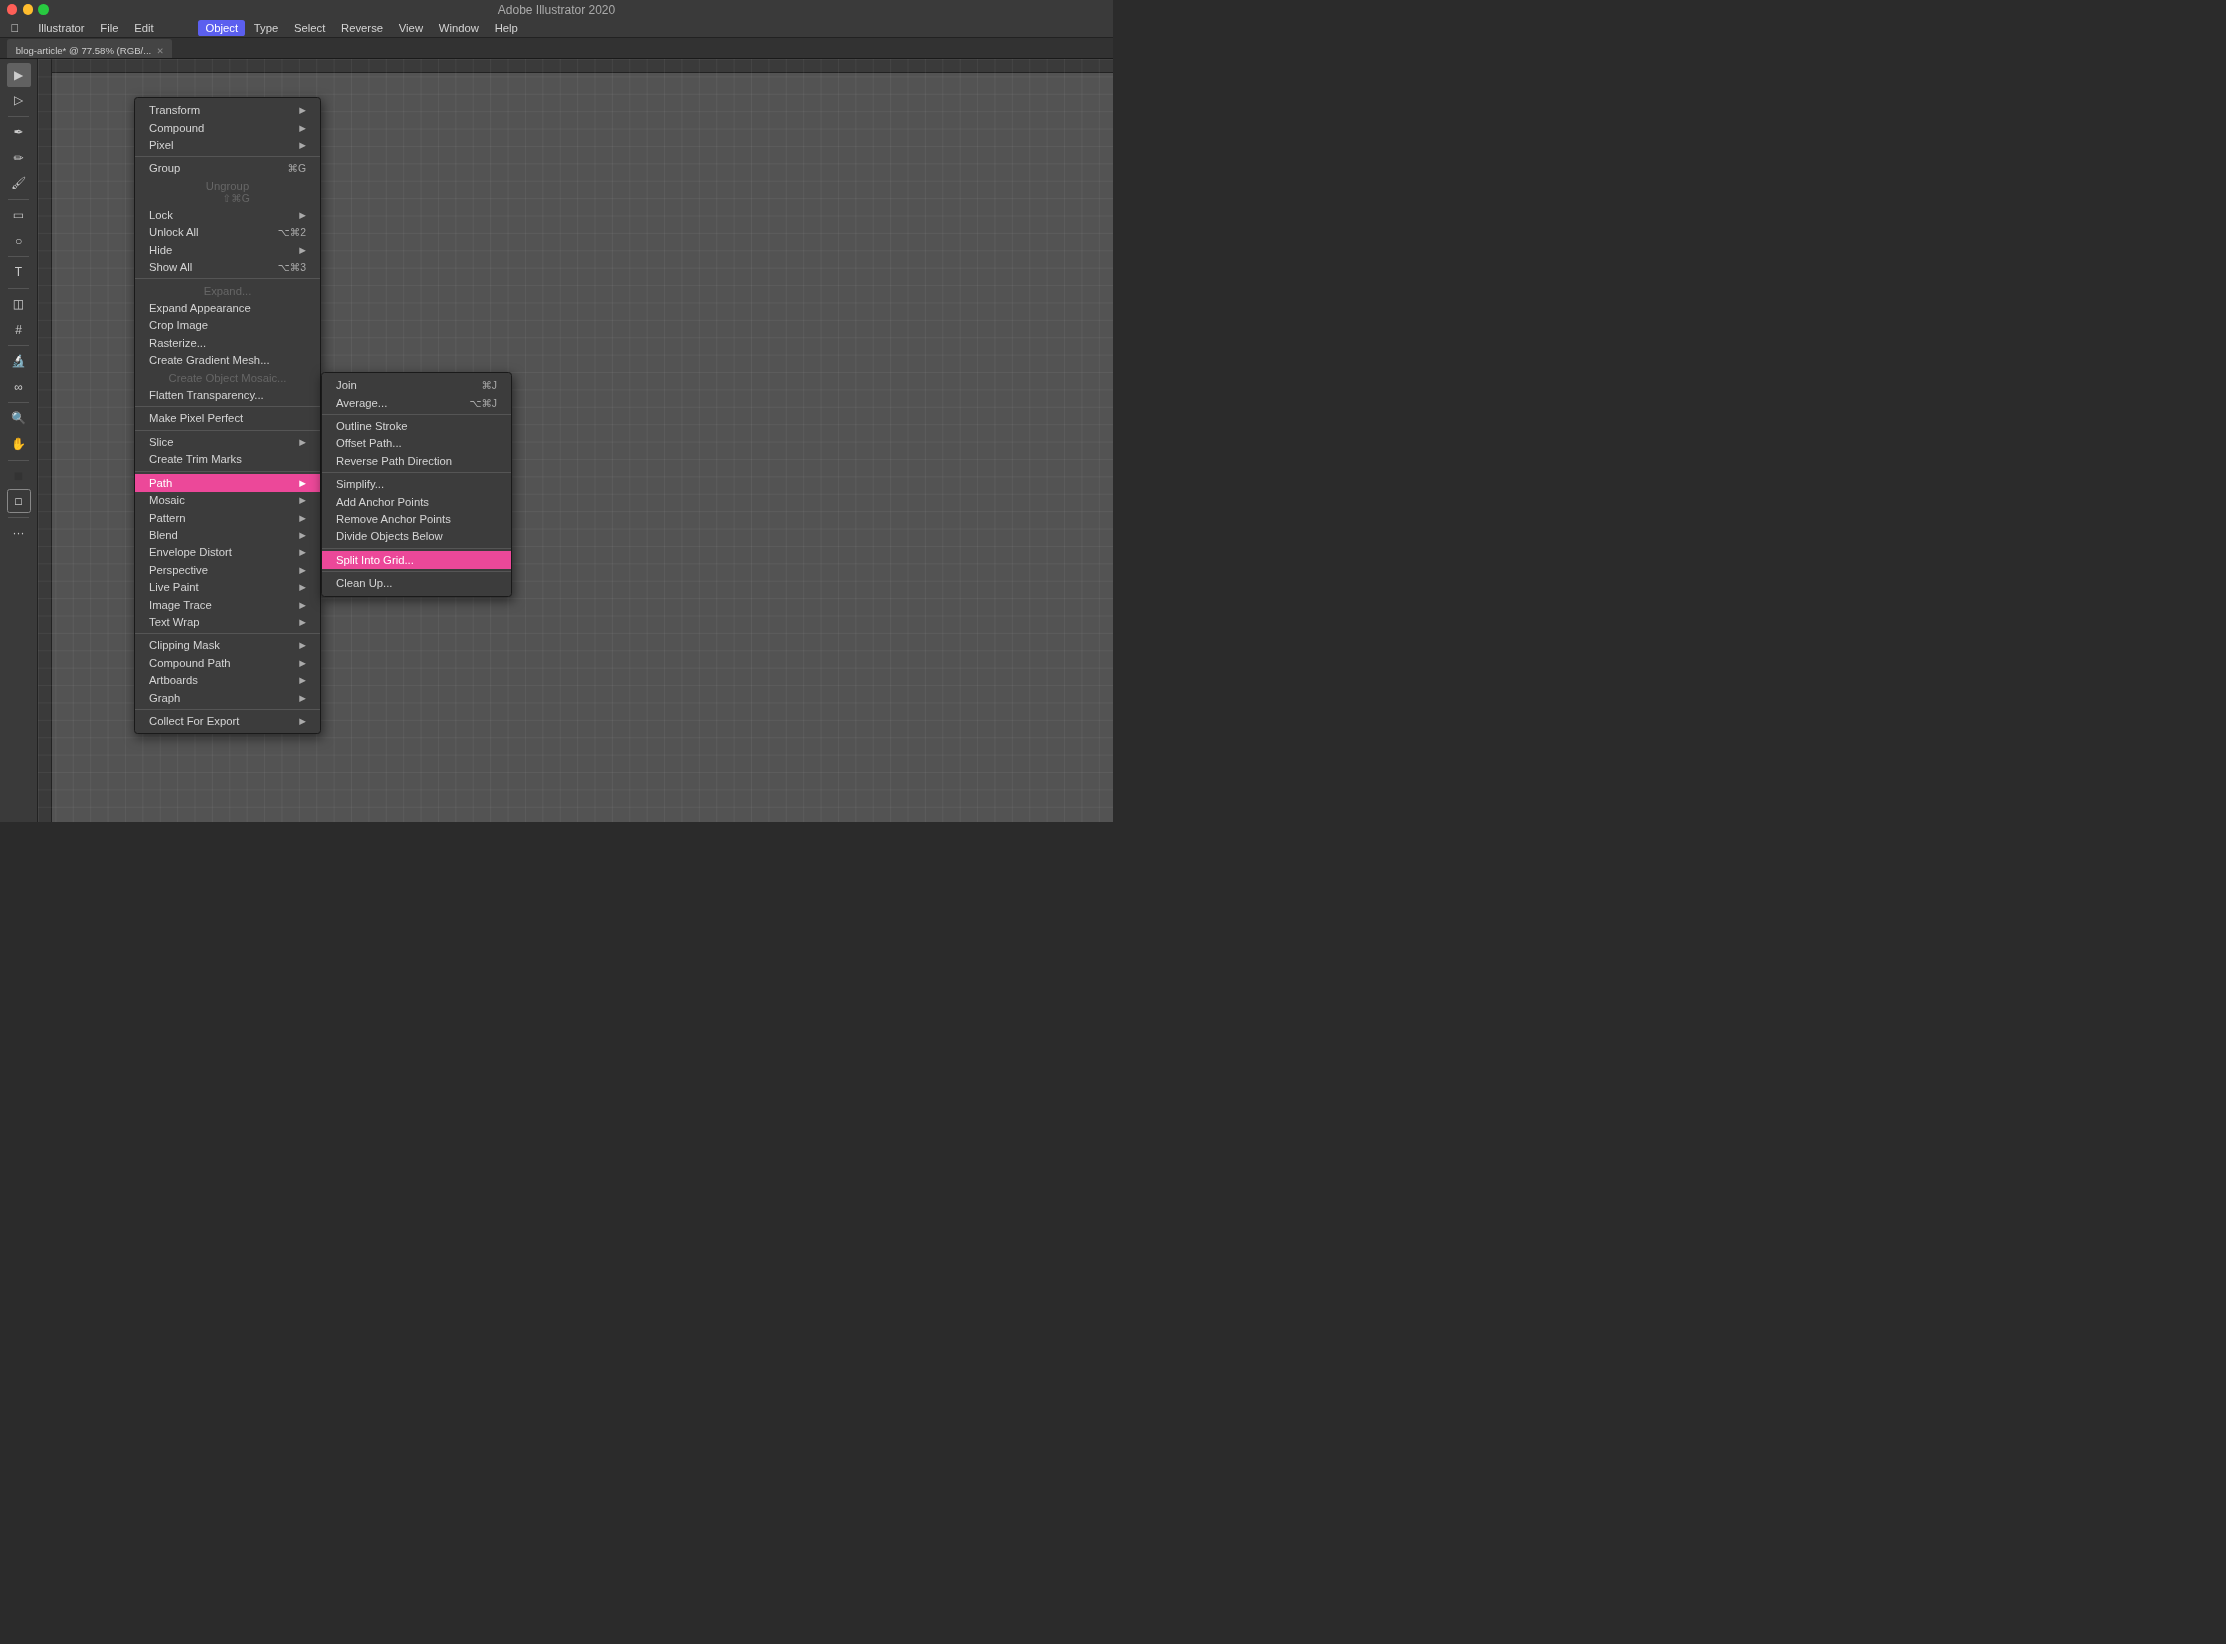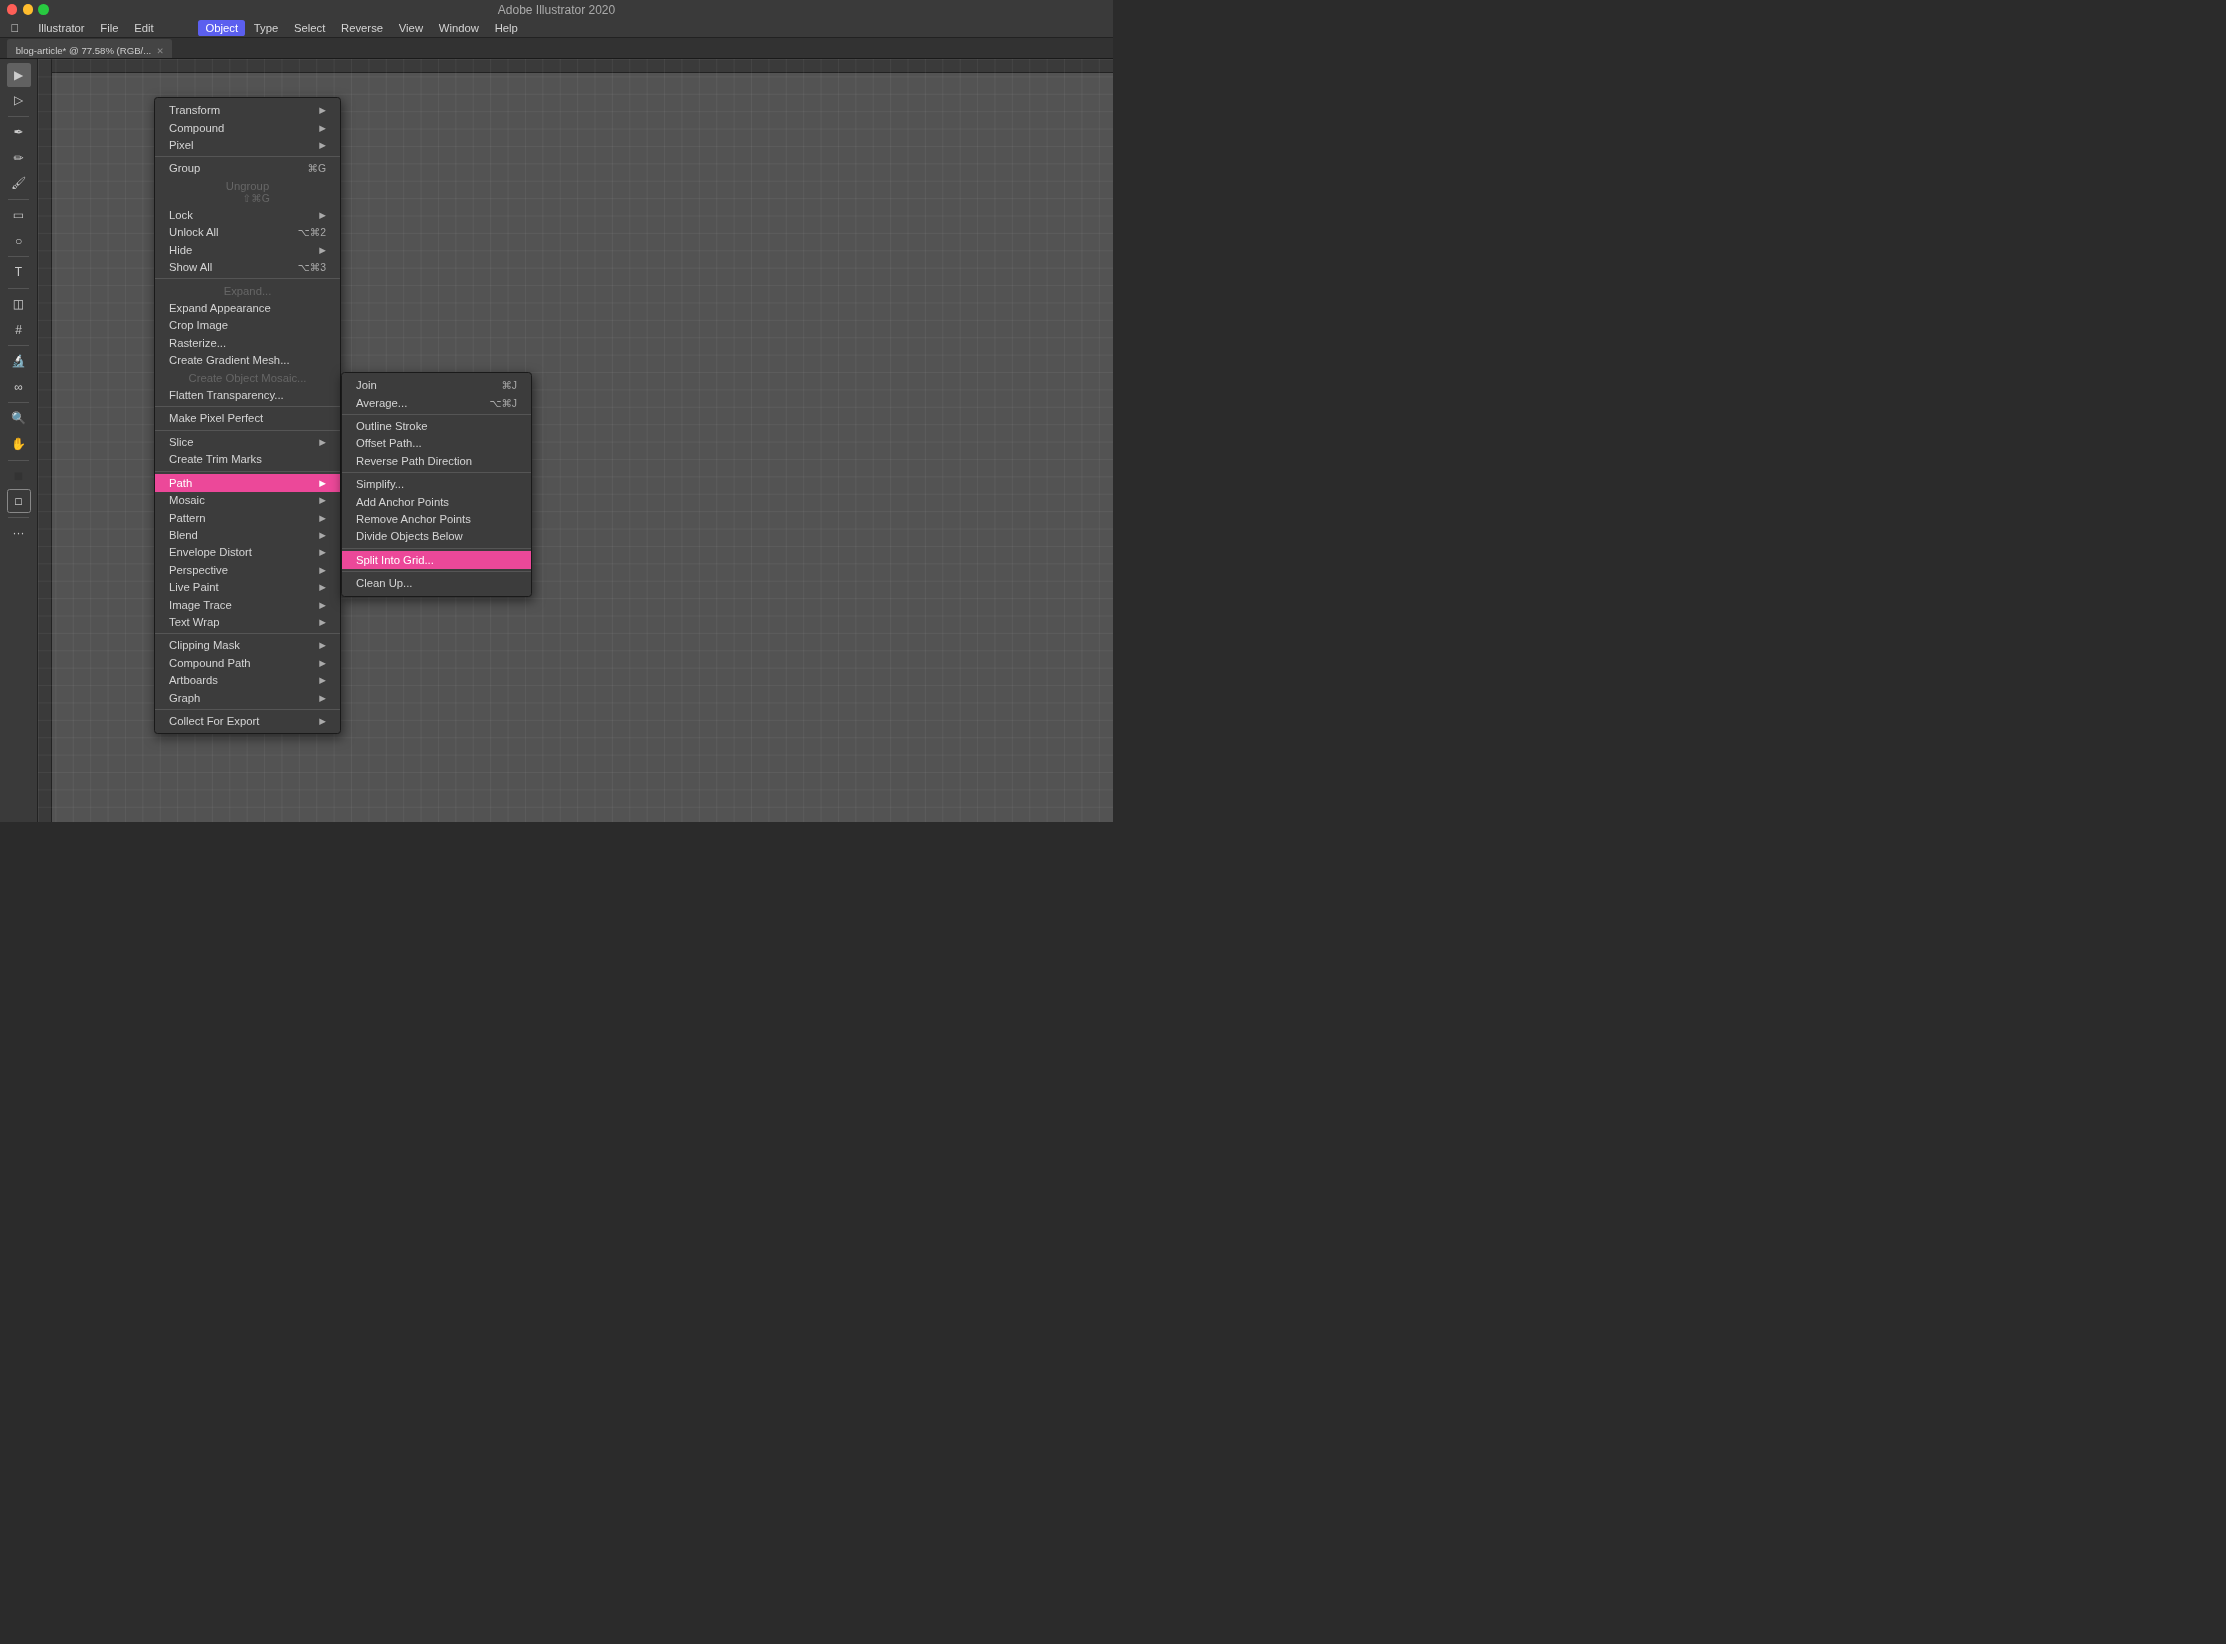--- a/index.html
+++ b/index.html
@@ -202,21 +202,20 @@
     }
 
     
     .menu-container {
       position: absolute;
       top: 38px;
       left: 96px;
       z-index: 1000;
       display: flex;
       gap: 0;
-      margin-left: 20px;
     }
 
     .dropdown-menu {
       background: #3c3c3c;
       border: 0.9px solid #1a1a1a;
       border-radius: 3.5px;
       min-width: 183px;
       padding: 3.5px 0;
       box-shadow: 1.7px 3.5px 10.4px rgba(0,0,0,0.5);
     }

